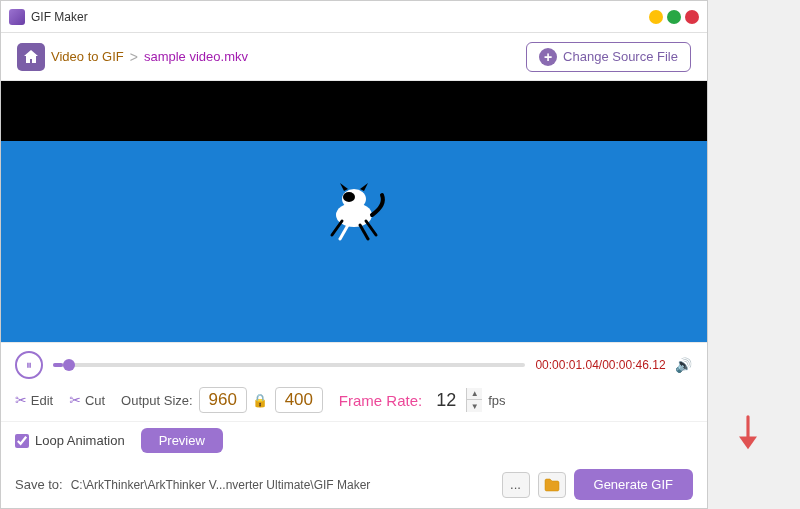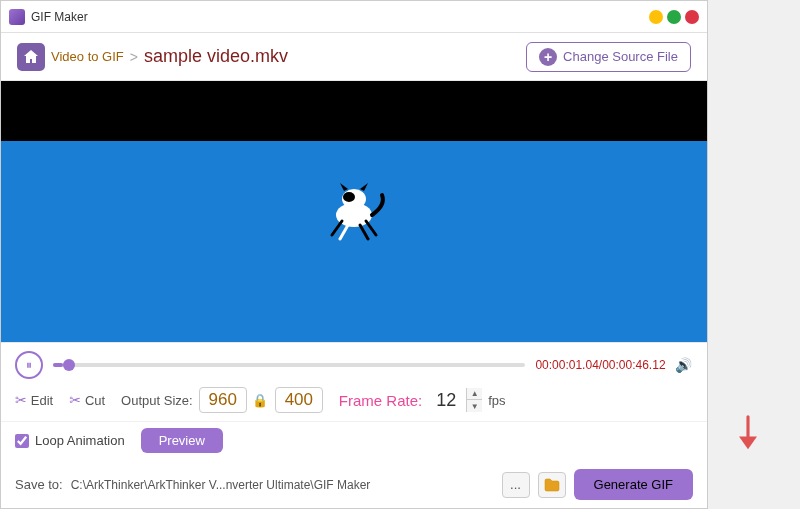--- a/index.html
+++ b/index.html
@@ -80,22 +80,22 @@
       border-radius: 5px;
       display: flex;
       align-items: center;
       justify-content: center;
     }
     .breadcrumb-sep {
       color: #aaa;
       font-size: 14px;
     }
     .breadcrumb-item {
-      color: #7f1d1d;
-      font-size: 18px;
+      color: #a21caf;
+      font-size: 13px;
     }
     .breadcrumb-link {
       color: #a16207;
       font-size: 13px;
     }
     .change-source-btn {
       display: flex;
       align-items: center;
       gap: 6px;
       background: none;
@@ -370,21 +370,21 @@
       background: #f5f5f5;
       cursor: pointer;
       display: flex;
       align-items: center;
       justify-content: center;
       font-size: 14px;
       color: #e6a020;
     }
     .generate-btn {
       background: #9b72d0;
-      color: #000000;
+      color: #ffffff;
       border: none;
       border-radius: 6px;
       padding: 8px 20px;
       font-size: 13px;
       cursor: pointer;
       white-space: nowrap;
       position: relative;
     }
 
     

